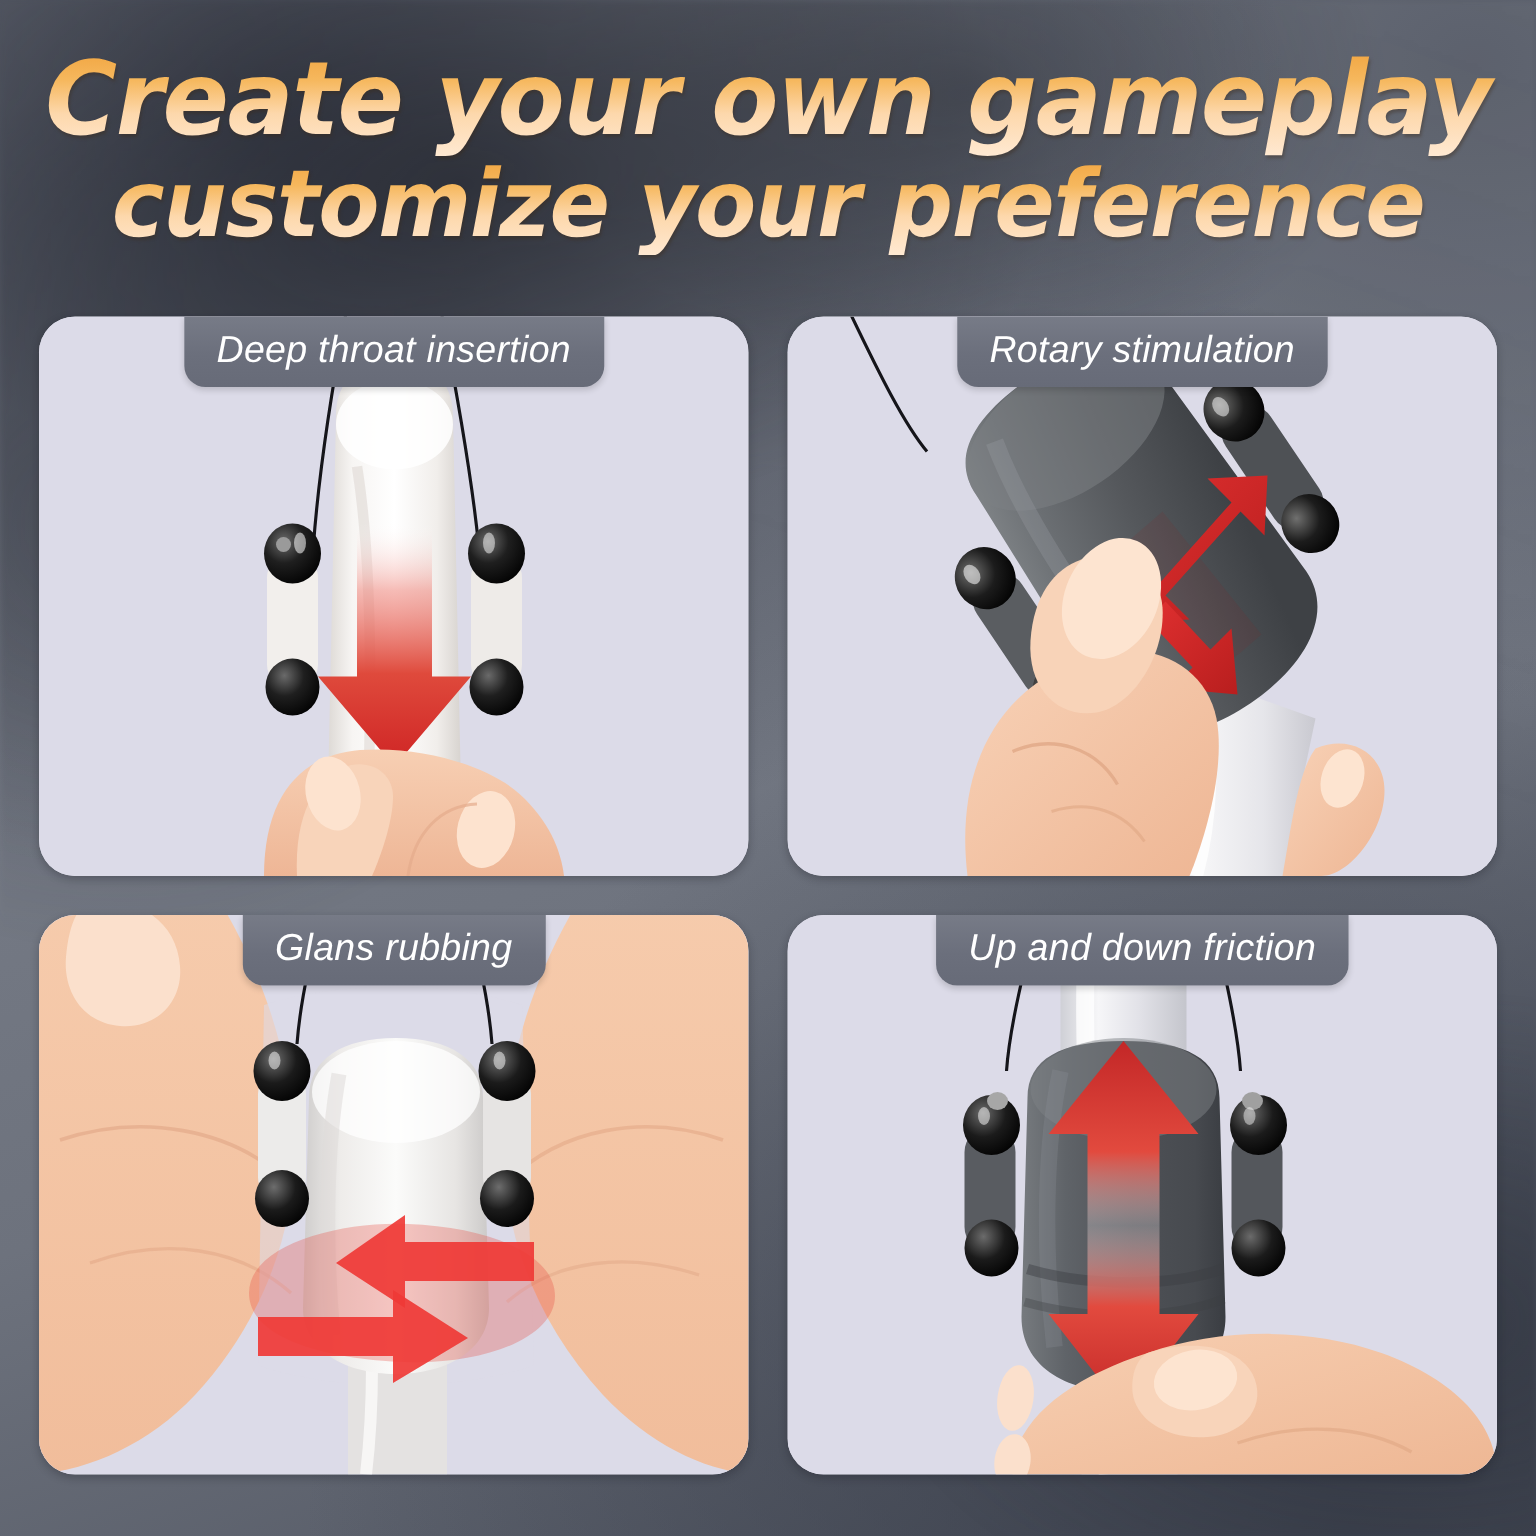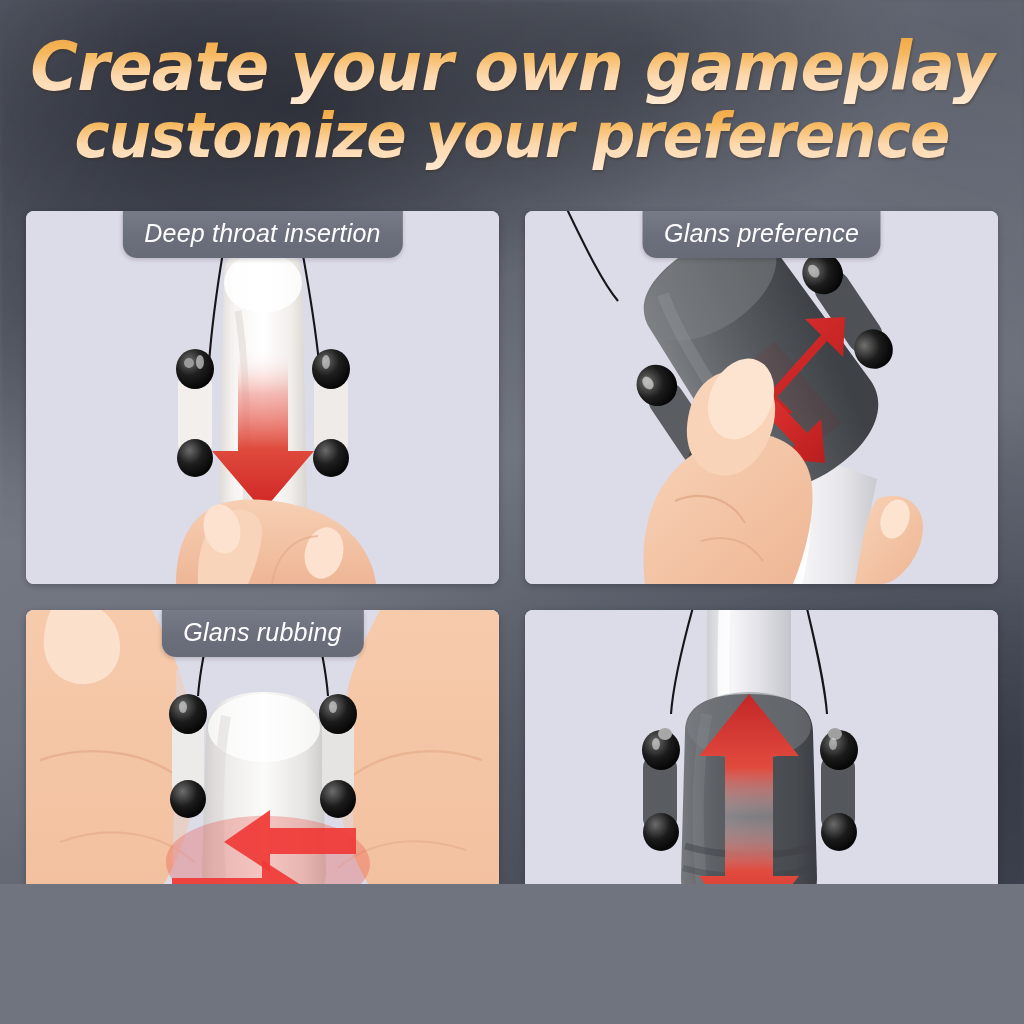--- a/index.html
+++ b/index.html
@@ -1,21 +1,21 @@
 <!DOCTYPE html>
 <html><head>
 <meta charset="utf-8">
 <style>
   html,body{margin:0;padding:0;}
   body{
     width:1024px;height:1024px;overflow:hidden;
     font-family:"Liberation Sans","DejaVu Sans",sans-serif;
     background:#6f747e;
   }
-  .stage{position:relative;width:1024px;height:884px;overflow:hidden;}
+  .stage{position:relative;width:1024px;height:1024px;overflow:hidden;}
 
   
   .bg-base{position:absolute;inset:0;
     background:
       radial-gradient(120% 90% at 18% 8%, #3b3f4b 0%, rgba(59,63,75,0) 55%),
       radial-gradient(90% 70% at 96% 4%, #555a66 0%, rgba(85,90,102,0) 60%),
       radial-gradient(110% 95% at 88% 100%, #3c414d 0%, rgba(60,65,77,0) 62%),
       linear-gradient(160deg,#797e88 0%,#767b86 35%,#6d727d 60%,#4a4f5b 100%);
   }
   .bg-smudge{position:absolute;inset:0;
@@ -43,21 +43,21 @@
     filter:drop-shadow(1px 2px 1px rgba(60,40,20,.35));
     white-space:nowrap;
   }
   .headline .ln1{font-size:68px;line-height:74px;transform:scaleX(.96);}
   .headline .ln2{font-size:62px;line-height:68px;transform:scaleX(.96);margin-top:-2px;}
 
   
   .grid{position:absolute;left:26px;top:211px;width:972px;height:788px;
     display:grid;grid-template-columns:473px 473px;grid-template-rows:373px 373px;
     gap:26px;z-index:4;}
-  .panel{position:relative;border-radius:8px;overflow:hidden;
+  .panel{position:relative;border-radius:24px;overflow:hidden;
     background:#dcdbe8;box-shadow:0 2px 6px rgba(20,22,30,.28);}
 
   
   .pill{position:absolute;top:0;left:50%;transform:translateX(-50%);
     background:linear-gradient(180deg,#777b87 0%,#6b6f7c 55%,#676b78 100%);
     color:#fff;font-size:25px;font-style:italic;font-weight:500;
     padding:8px 22px 10px;border-radius:0 0 14px 14px;white-space:nowrap;
     z-index:9;letter-spacing:.2px;
     font-family:"Liberation Sans","DejaVu Sans",sans-serif;
     box-shadow:0 2px 4px rgba(0,0,0,.16);}
@@ -222,21 +222,21 @@
                    C180 268 160 248 162 216 C164 186 178 168 196 162 Z" fill="#f8d3b8"></path>
           <ellipse cx="216" cy="188" rx="31" ry="42" fill="#fde4d0" transform="rotate(24 216 188)"></ellipse>
           <path d="M150 290 C178 278 206 288 220 312" stroke="#dfa684" stroke-width="2.2" fill="none" opacity=".75"></path>
           <path d="M176 330 C202 322 224 330 238 350" stroke="#dfa684" stroke-width="2" fill="none" opacity=".6"></path>
 
           <path d="M352 288 C376 278 398 292 398 316 C398 344 374 373 356 373
                    L330 373 C336 340 340 304 352 288 Z" fill="url(#p2skin)"></path>
           <ellipse cx="370" cy="308" rx="14" ry="20" fill="#fde4d0" transform="rotate(18 370 308)"></ellipse>
         </g>
       </svg>
-      <div class="pill">Glans preference</div>
+      <div class="pill">Rotary stimulation</div>
     </div>
 
     <div class="panel">
       <svg class="scene" viewBox="0 0 473 373" preserveAspectRatio="xMidYMid slice">
         <defs>
           <linearGradient id="p3dev" x1="0" y1="0" x2="1" y2="0">
             <stop offset="0" stop-color="#cfcdcc"></stop>
               <stop offset=".2" stop-color="#eeecea"></stop>
             <stop offset=".5" stop-color="#fbfbfa"></stop>
               <stop offset=".82" stop-color="#e7e5e3"></stop>
@@ -377,16 +377,17 @@
           <path d="M240 292 C286 276 346 274 396 292 C446 310 473 340 473 373
                    L150 373 C150 336 190 308 240 292 Z" fill="url(#p4skin)"></path>
           <path d="M240 292 C272 282 300 288 310 306 C320 326 306 346 280 348
                    C252 350 232 336 230 318 C229 306 233 296 240 292 Z" fill="#f8d4ba"></path>
           <ellipse cx="272" cy="310" rx="28" ry="20" fill="#fde4d0" transform="rotate(-10 272 310)"></ellipse>
           <ellipse cx="152" cy="322" rx="12" ry="22" fill="#fbe0cc" transform="rotate(8 152 322)"></ellipse>
           <ellipse cx="150" cy="364" rx="12" ry="18" fill="#fbe0cc" transform="rotate(8 150 364)"></ellipse>
           <path d="M300 352 C340 338 384 340 416 358" stroke="#dfa684" stroke-width="2.2" fill="none" opacity=".6"></path>
         </g>
       </svg>
+      <div class="pill">Up and down friction</div>
     </div>
 
   </div>
 </div>
 
 </body></html>

